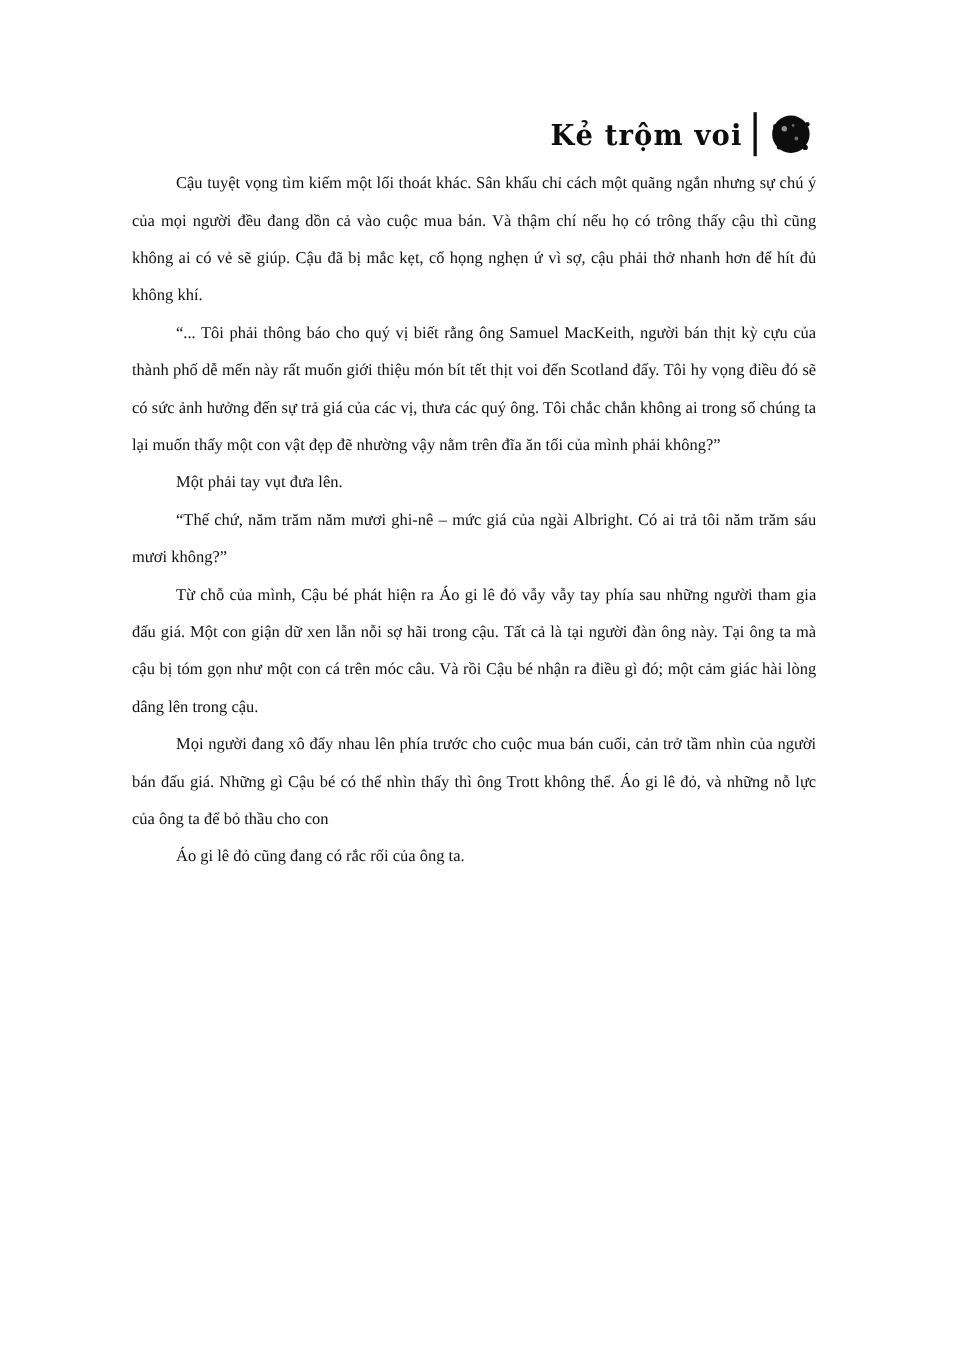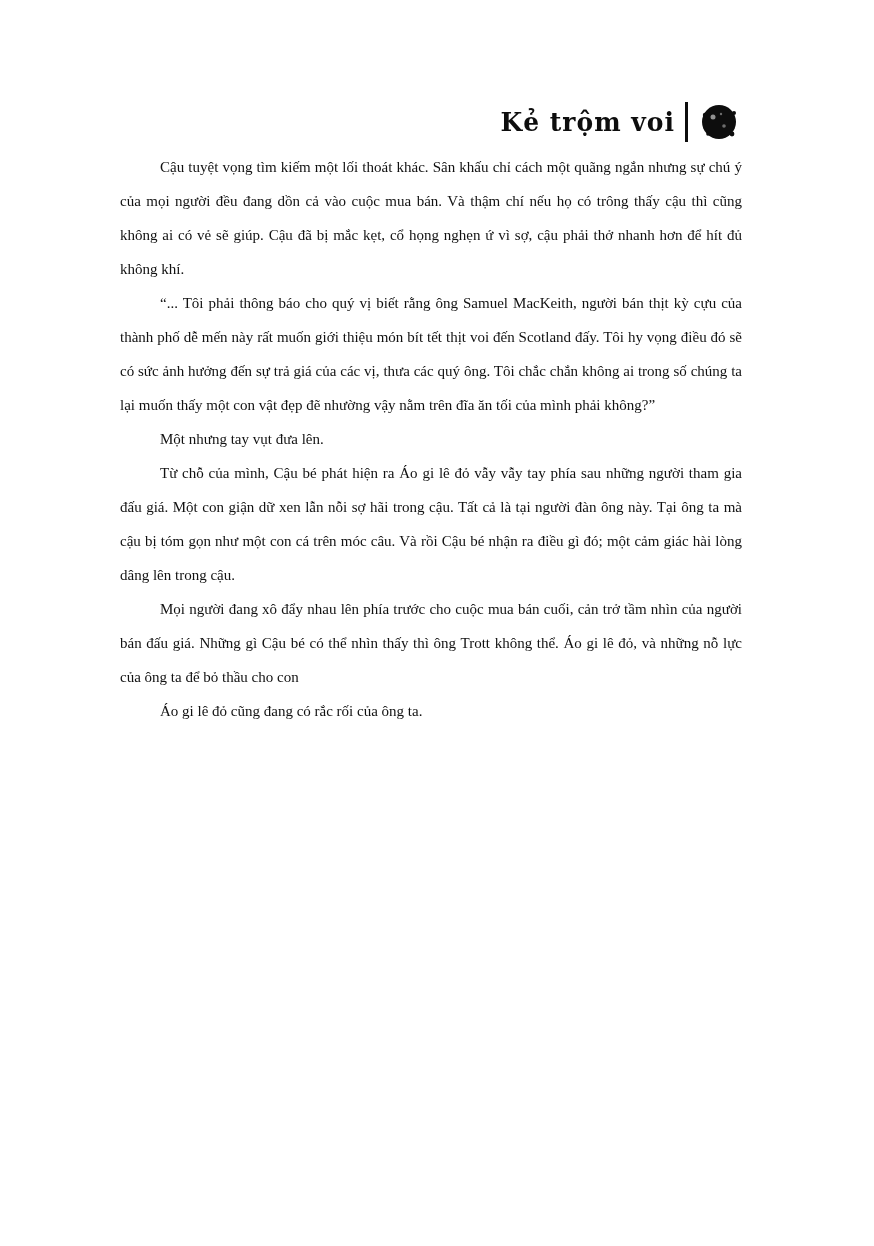--- a/index.html
+++ b/index.html
@@ -93,21 +93,22 @@
         <circle cx="15" cy="16" r="2.5" fill="#ffffff" opacity="0.55"></circle>
         <circle cx="26" cy="25" r="1.8" fill="#ffffff" opacity="0.4"></circle>
         <circle cx="23" cy="13" r="1.2" fill="#ffffff" opacity="0.4"></circle>
       </svg>
     </span>
   </div>
 
   <div class="body-text">
     <p>Cậu tuyệt vọng tìm kiếm một lối thoát khác. Sân khấu chỉ cách một quãng ngắn nhưng sự chú ý của mọi người đều đang dồn cả vào cuộc mua bán. Và thậm chí nếu họ có trông thấy cậu thì cũng không ai có vẻ sẽ giúp. Cậu đã bị mắc kẹt, cổ họng nghẹn ứ vì sợ, cậu phải thở nhanh hơn để hít đủ không khí.</p>
     <p>“... Tôi phải thông báo cho quý vị biết rằng ông Samuel MacKeith, người bán thịt kỳ cựu của thành phố dễ mến này rất muốn giới thiệu món bít tết thịt voi đến Scotland đấy. Tôi hy vọng điều đó sẽ có sức ảnh hưởng đến sự trả giá của các vị, thưa các quý ông. Tôi chắc chắn không ai trong số chúng ta lại muốn thấy một con vật đẹp đẽ nhường vậy nằm trên đĩa ăn tối của mình phải không?”</p>
-    <p>Một nhưng tay vụt đưa lên.</p>
+    <p>Một phải tay vụt đưa lên.</p>
+    <p>“Thế chứ, năm trăm năm mươi ghi-nê – mức giá của ngài Albright. Có ai trả tôi năm trăm sáu mươi không?”</p>
     <p>Từ chỗ của mình, Cậu bé phát hiện ra Áo gi lê đỏ vẫy vẫy tay phía sau những người tham gia đấu giá. Một con giận dữ xen lẫn nỗi sợ hãi trong cậu. Tất cả là tại người đàn ông này. Tại ông ta mà cậu bị tóm gọn như một con cá trên móc câu. Và rồi Cậu bé nhận ra điều gì đó;  một cảm giác hài lòng dâng lên trong cậu.</p>
     <p>Mọi người đang xô đẩy nhau lên phía trước cho cuộc mua bán cuối, cản trở tầm nhìn của người bán đấu giá. Những gì Cậu bé có thể nhìn thấy thì ông Trott không thể. Áo gi lê đỏ, và những nỗ lực của ông ta để bỏ thầu cho con</p>
     <p>Áo gi lê đỏ cũng đang có rắc rối của ông ta.</p>
   </div>
 
   <div class="side-logo">
     <svg width="46" height="62" viewBox="0 0 46 62" aria-hidden="true">
       <rect x="12" y="2" width="30" height="34" rx="6" fill="none" stroke="#4a4a4a" stroke-width="4"></rect>
       <path d="M20 12 h14 v16 h-10 v-8 h6" fill="none" stroke="#4a4a4a" stroke-width="3.5"></path>
       <rect x="4" y="14" width="4" height="10" fill="#5a5a5a"></rect>

